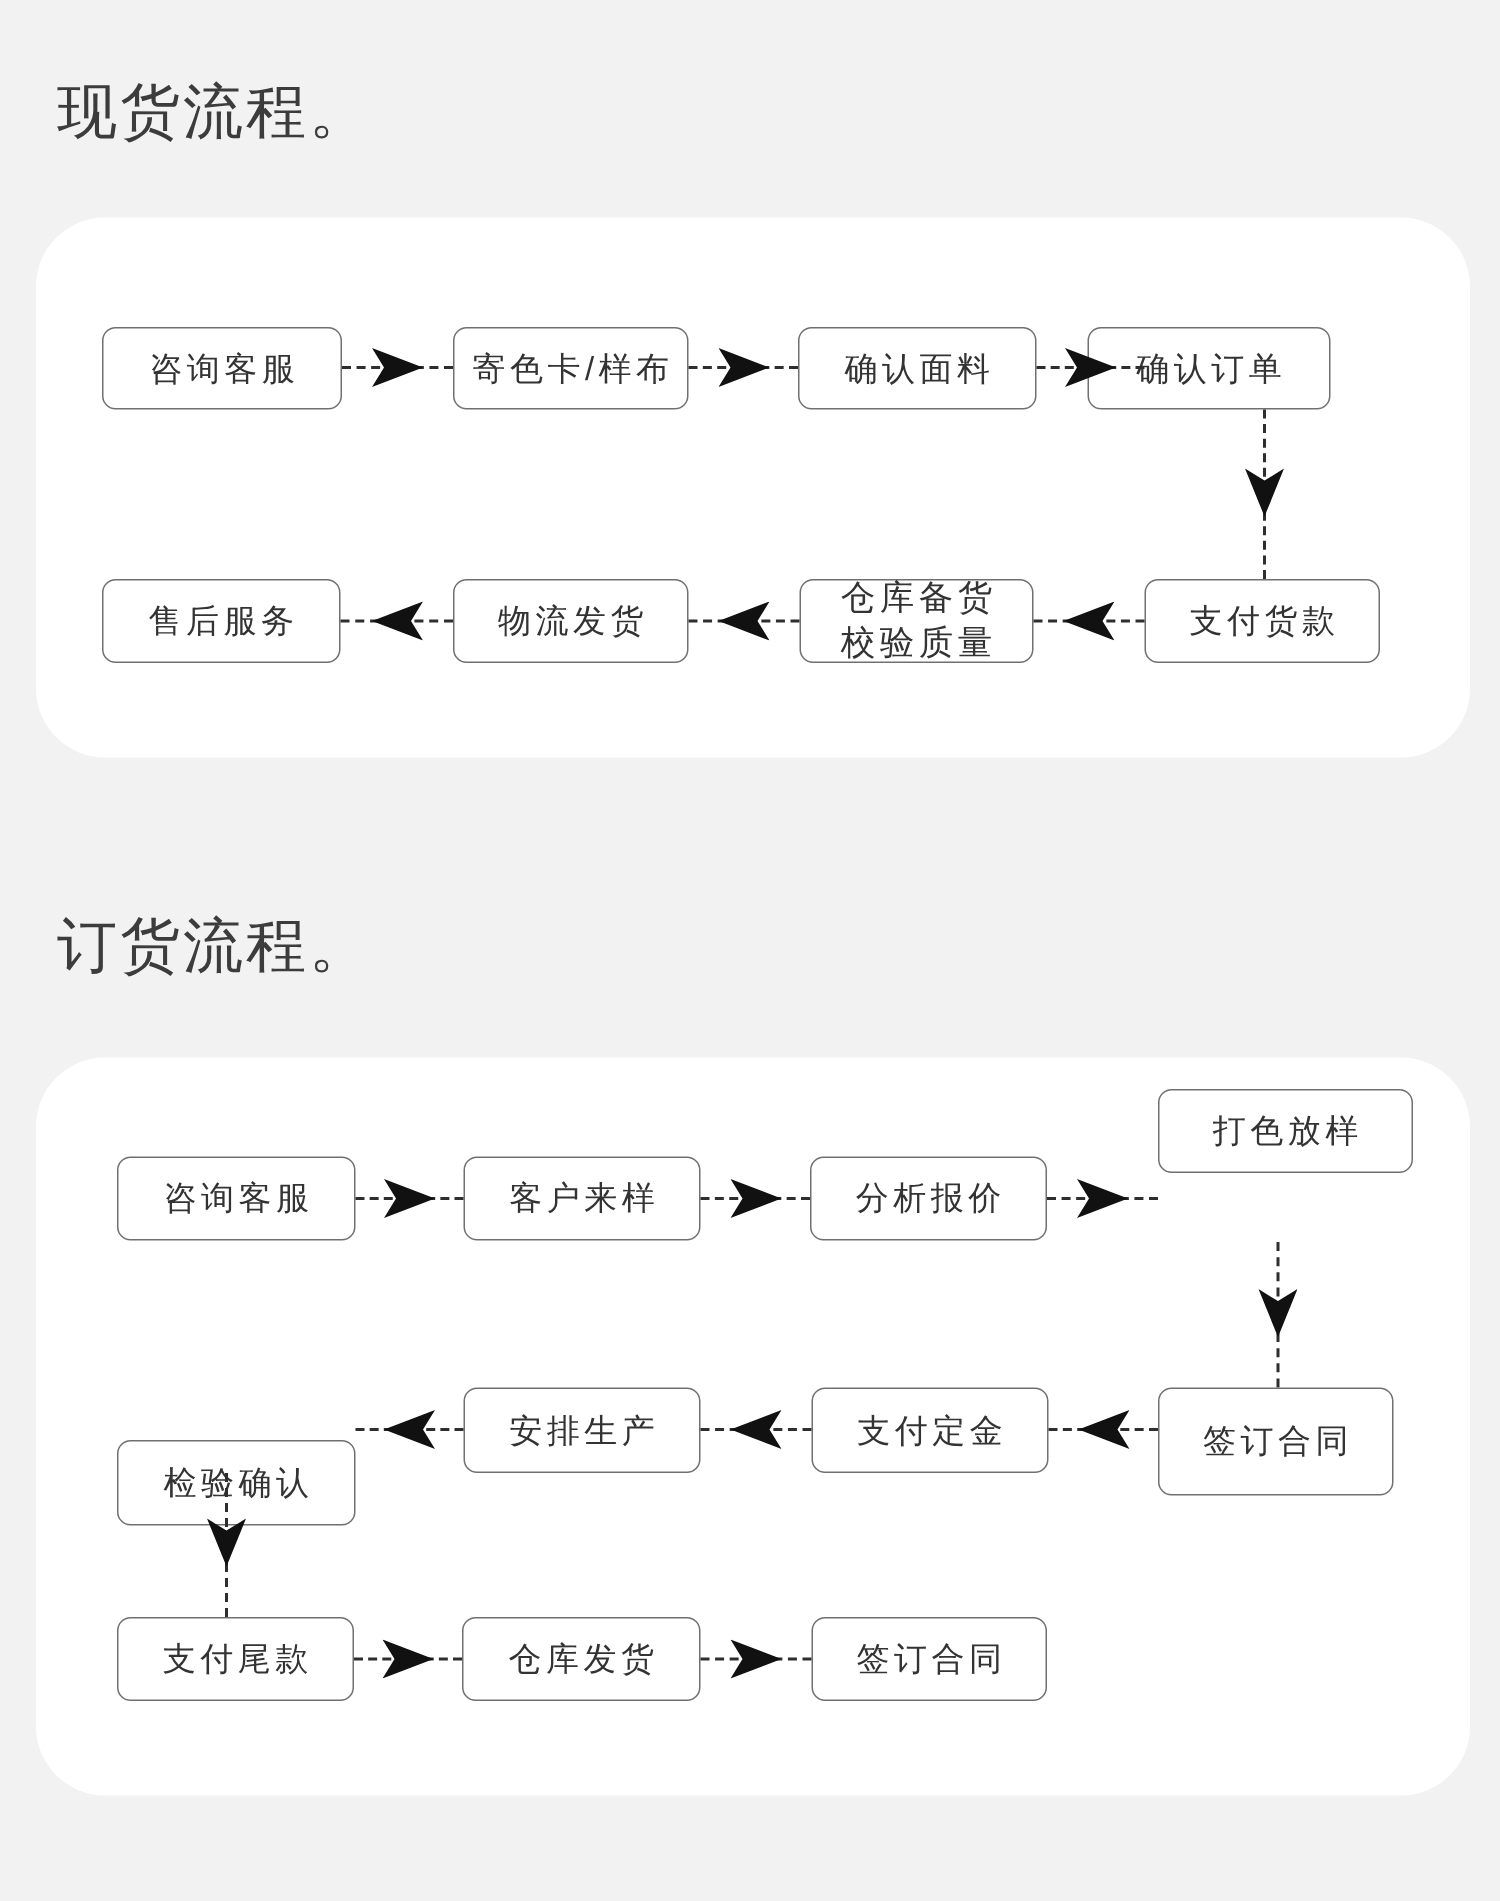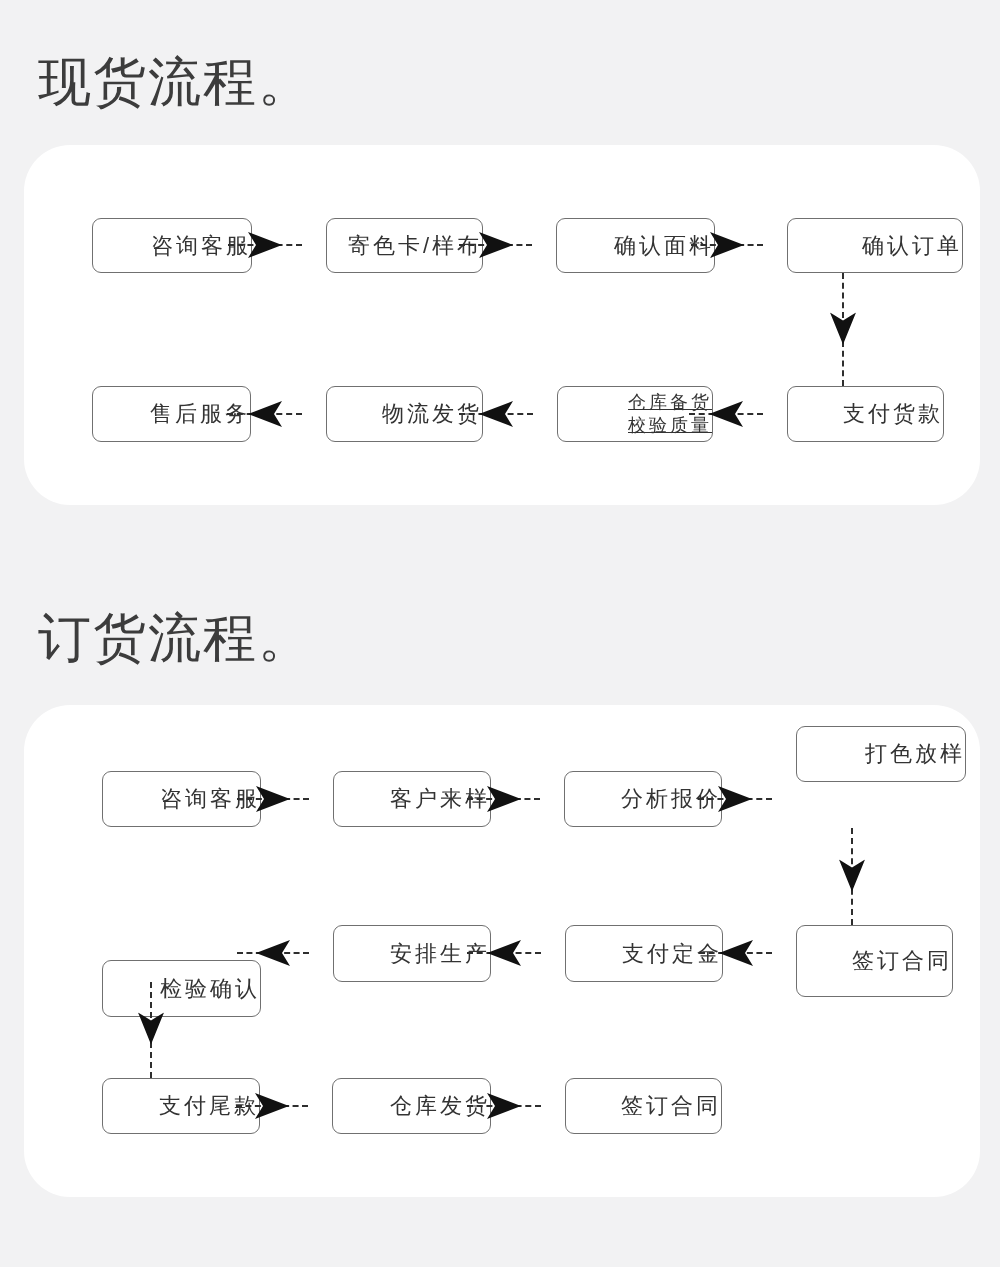--- a/index.html
+++ b/index.html
@@ -1,29 +1,29 @@
 <!DOCTYPE html>
 <html><head>
 <meta charset="utf-8">
 <style>
   html,body{margin:0;padding:0;}
   body{background:#f2f2f3;font-family:"Liberation Sans",sans-serif;}
   .page{position:relative;width:1000px;height:1267px;background:#f2f2f3;overflow:hidden;}
   .panel{position:absolute;background:#ffffff;border-radius:46px;}
   .panel.p1{left:24px;top:145px;width:956px;height:360px;}
   .panel.p2{left:24px;top:705px;width:956px;height:492px;}
-  .title{position:absolute;margin:0;font-size:53px;font-weight:500;color:#3c3c3c;
+  .title{position:absolute;margin:0;font-size:40px;font-weight:500;color:#3c3c3c;
          letter-spacing:2px;line-height:1.15;white-space:nowrap;}
   .title.t1{left:38px;top:52px;}
   .title.t2{left:38px;top:608px;}
   .node{position:absolute;background:#fff;border:1.5px solid #707070;border-radius:9px;
-        display:flex;flex-direction:column;align-items:flex-end;justify-content:center;
+        display:flex;flex-direction:column;align-items:center;justify-content:center;
         font-size:22px;color:#333333;letter-spacing:3px;text-indent:3px;white-space:nowrap;
-        box-sizing:border-box;margin-left:24px;}
-  .node.two-line{font-size:18px;line-height:1.3;text-decoration:underline;}
+        box-sizing:border-box;}
+  .node.two-line{font-size:23px;line-height:1.3;}
   .harrow{position:absolute;height:26px;}
   .harrow .line{position:absolute;left:0;right:0;top:12px;border-top:2px dashed #2e2e2e;}
   .harrow svg{position:absolute;top:0;left:50%;transform:translateX(-50%);}
   .varrow{position:absolute;width:26px;}
   .varrow .line{position:absolute;top:0;bottom:0;left:12px;border-left:2px dashed #2e2e2e;}
   .varrow svg{position:absolute;left:0;top:50%;transform:translateY(-55%);}
 </style>
 </head>
 <body>
 
@@ -34,21 +34,21 @@
 
   <div class="node" style="left:68px;top:218px;width:160px;height:55px">
     <span>咨询客服</span>
   </div>
   <div class="node" style="left:302px;top:218px;width:157px;height:55px">
     <span>寄色卡/样布</span>
   </div>
   <div class="node" style="left:532px;top:218px;width:159px;height:55px">
     <span>确认面料</span>
   </div>
-  <div class="node" style="left:763px;top:218px;width:176px;height:55px">
+  <div class="node" style="left:725px;top:218px;width:162px;height:55px">
     <span>确认订单</span>
   </div>
 
   <div class="harrow" style="left:228px;top:232px;width:74px">
     <div class="line"></div>
     <svg width="34" height="26" viewBox="0 0 34 26">
         <polygon points="0,0 34,13 0,26 8,13" fill="#111"></polygon>
       </svg>
   </div>
   <div class="harrow" style="left:459px;top:232px;width:73px">

